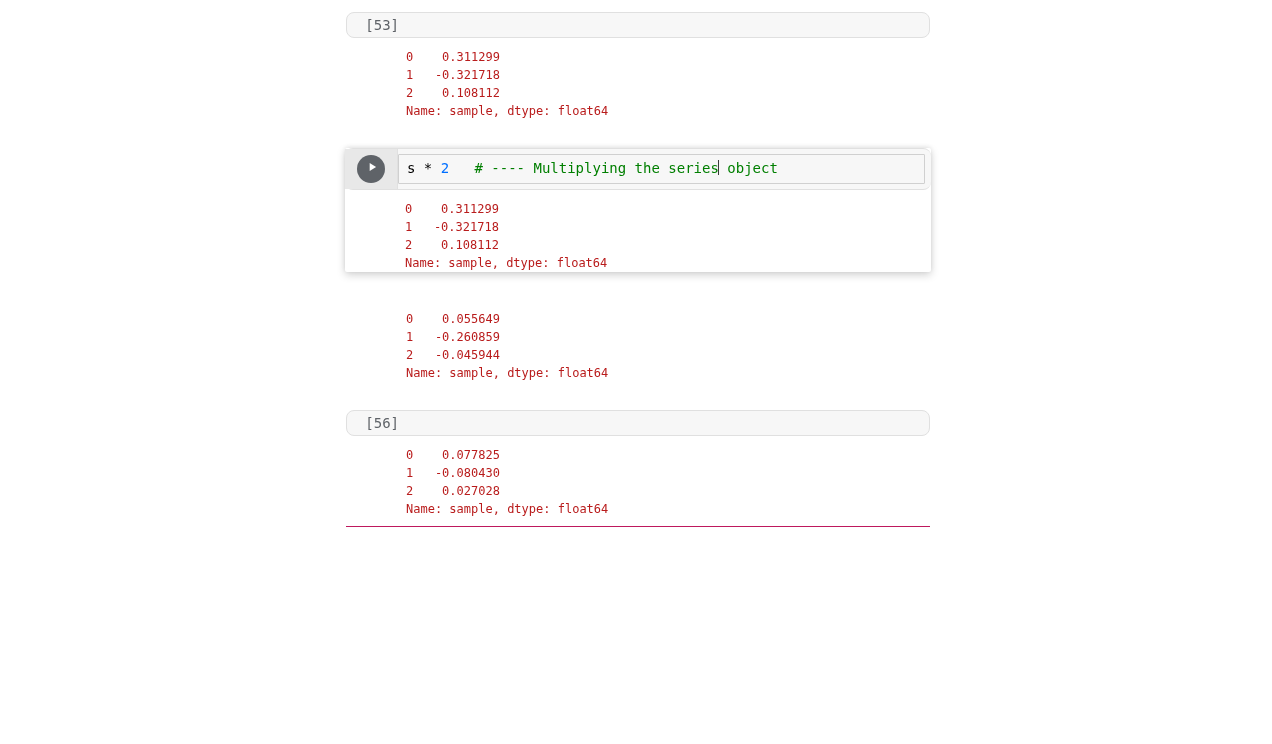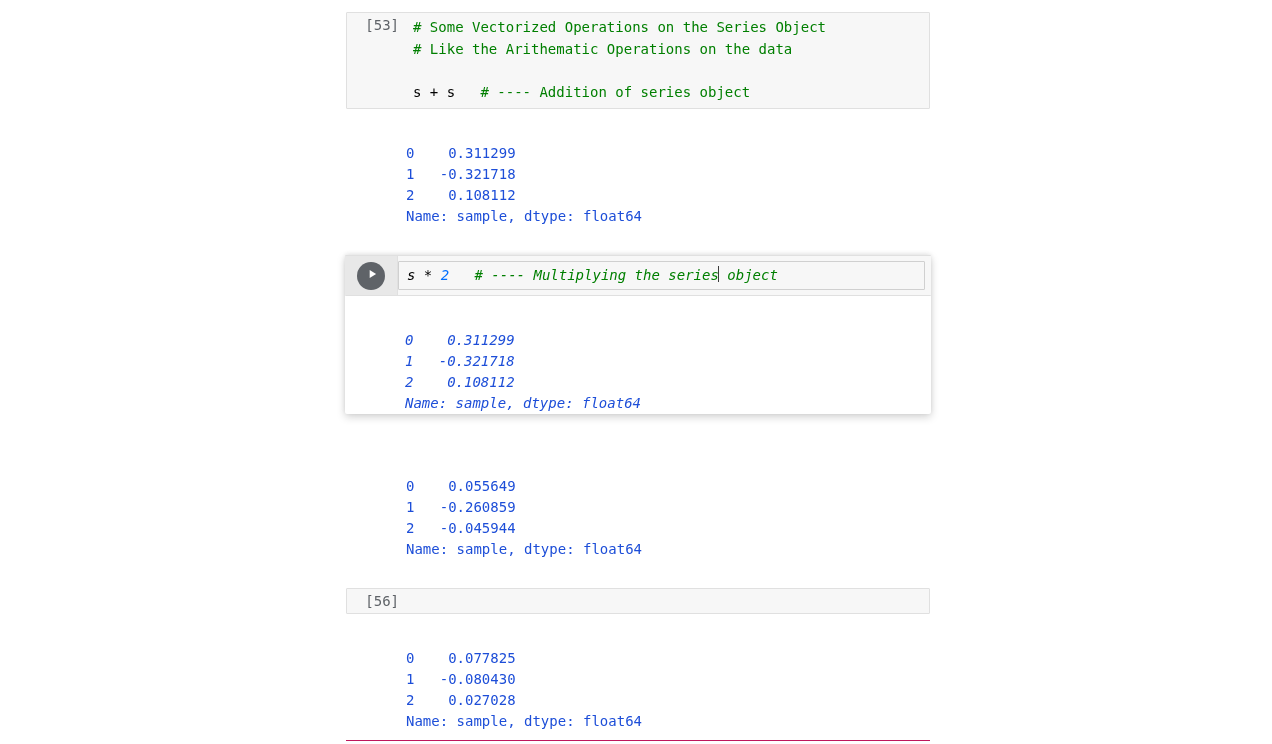--- a/index.html
+++ b/index.html
@@ -22,32 +22,31 @@
   .cell.last {
     margin-bottom: 0;
     border-bottom: 1px solid #be185d;
     padding-bottom: 8px;
   }
   .input-row {
     display: flex;
     align-items: flex-start;
     background: #f7f7f7;
     border: 1px solid #e0e0e0;
-    border-radius: 1px;
+    border-radius: 8px;
   }
   .input-row.active {
     background: #f7f7f7;
   }
   .cell.selected {
     box-shadow: 0 3px 8px rgba(0,0,0,0.18), 0 -1px 4px rgba(0,0,0,0.08);
     border-radius: 2px;
     background: #ffffff;
     margin-left: -1px;
     margin-right: -1px;
-    font-style: italic;
   }
   .cell.selected .input-row {
     border-left: none;
     border-right: none;
   }
   .prompt-col {
     flex: 0 0 52px;
     text-align: right;
     padding-right: 6px;
     padding-top: 4px;
@@ -102,23 +101,22 @@
     padding-top: 10px;
   }
   .output-pad {
     flex: 0 0 52px;
   }
   .output-col {
     flex: 1 1 auto;
     padding: 0 8px;
     white-space: pre;
     line-height: 1.5;
-    font-size: 14px;
-    color: #1d4ed8;
-    margin-top: 24px;
+    font-size: 12px;
+    color: #b91c1c;
   }
   .tk-comment { color: #007f00; }
   .tk-number  { color: #006fff; }
   .caret {
     display: inline-block;
     width: 0;
     border-left: 1px solid #3a3a3a;
     height: 1.1em;
     vertical-align: -2px;
     position: relative;
@@ -126,24 +124,20 @@
   }
 </style>
 </head>
 <body>
 
 <div class="notebook">
 
   <div class="cell">
     <div class="input-row">
       <div class="prompt-col">[53]</div>
-      <div class="code-col"><span class="tk-comment"># Some Vectorized Operations on the Series Object</span>
-<span class="tk-comment"># Like the Arithematic Operations on the data</span>
-<span></span>
-<span>s + s   </span><span class="tk-comment"># ---- Addition of series object</span></div>
     </div>
     <div class="output-row">
       <div class="output-pad"></div>
       <div class="output-col">0    0.311299
 1   -0.321718
 2    0.108112
 Name: sample, dtype: float64</div>
     </div>
   </div>
 

